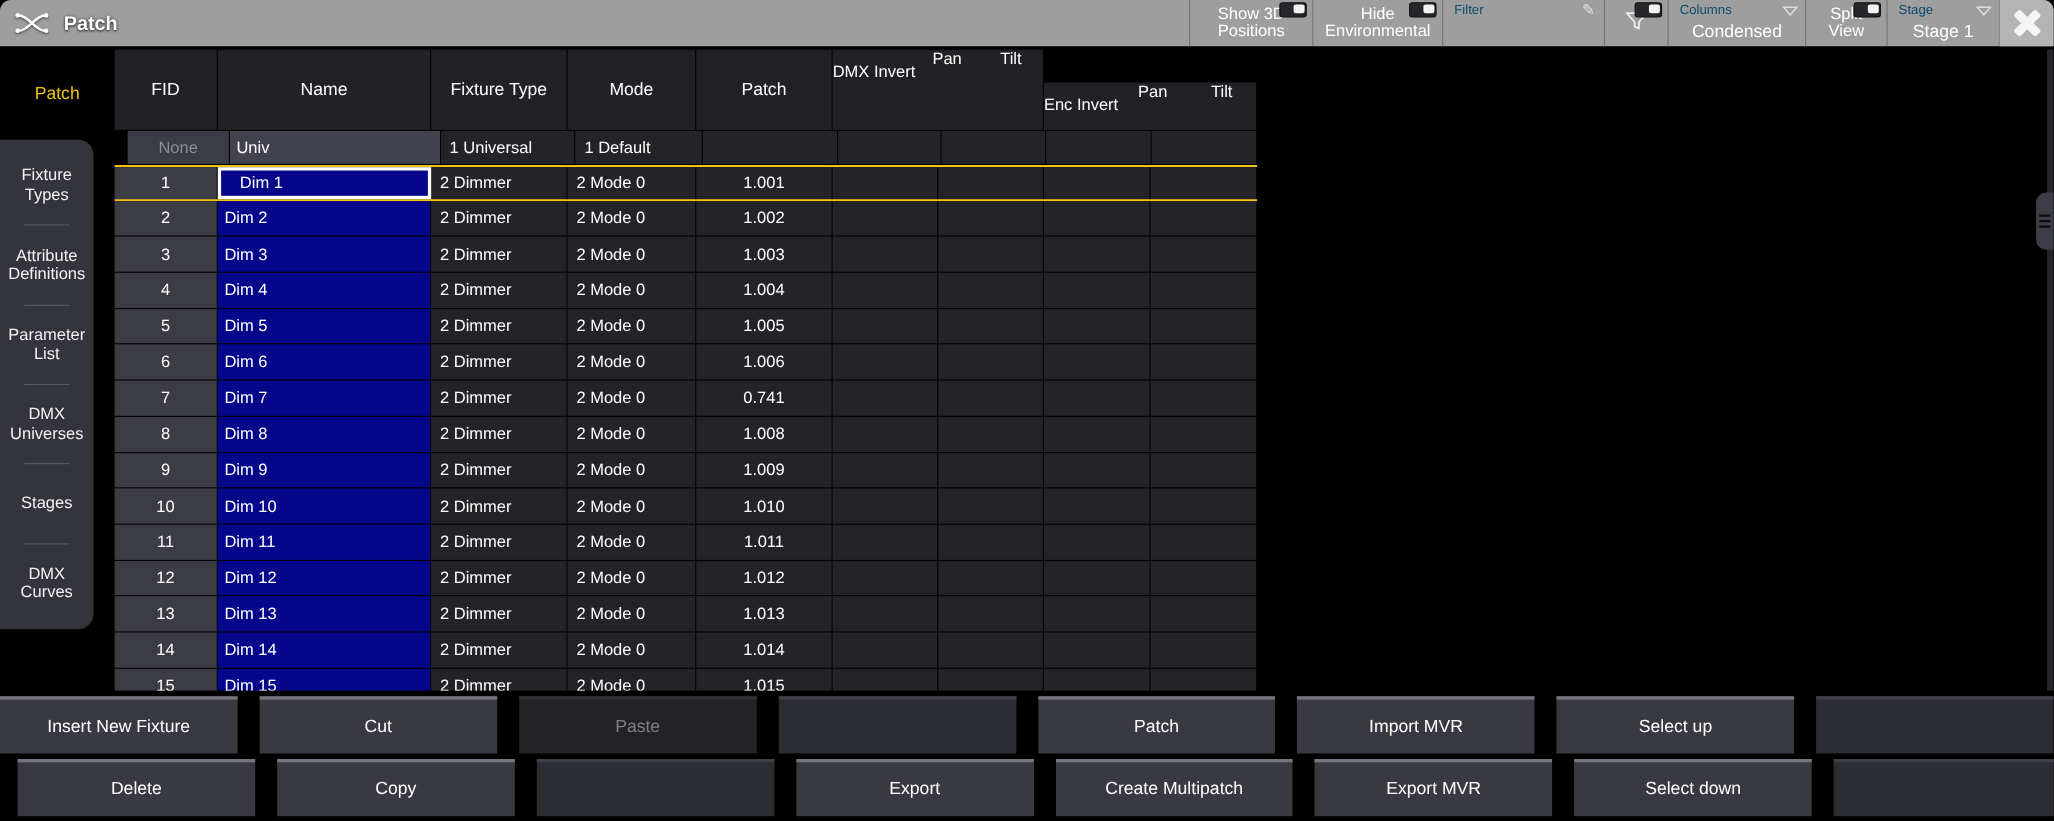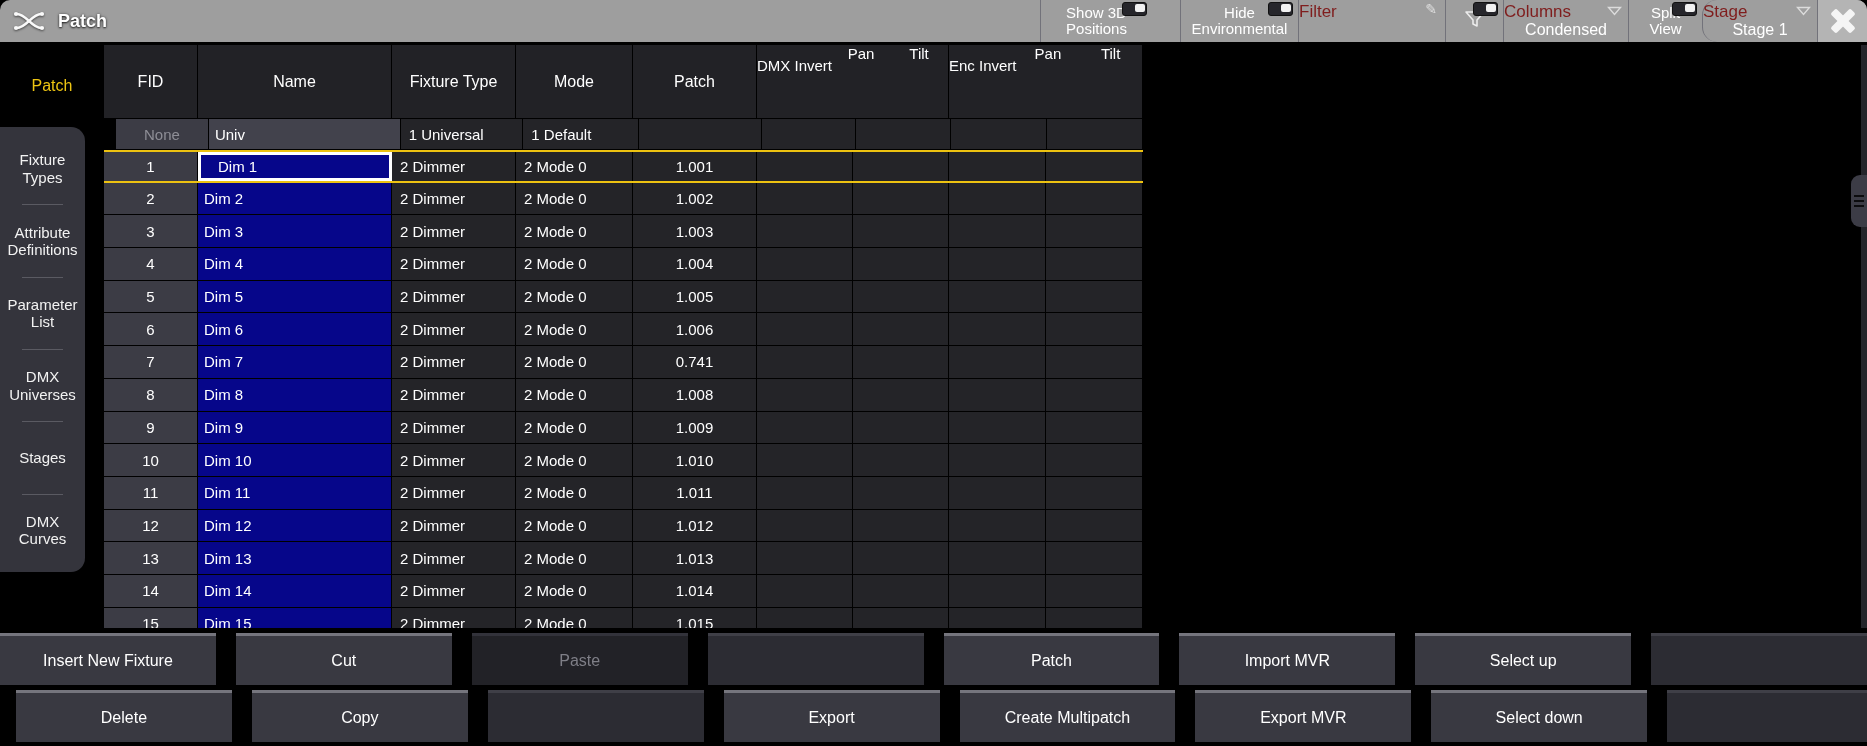--- a/index.html
+++ b/index.html
@@ -11,31 +11,31 @@
   .titlebar{position:absolute;left:0;top:0;width:1867px;height:42px;
     background:#9e9e9e;border-radius:10px 10px 0 0;display:flex;align-items:center;}
   .tb-left{display:flex;align-items:center;gap:12px;padding-left:12px;flex:1;}
   .ma-icon svg{display:block;filter:drop-shadow(0 1px 1px rgba(0,0,0,.55));}
   .tb-title{font-size:18px;font-weight:bold;color:#fff;
     text-shadow:0 1px 2px rgba(0,0,0,.75),0 0 3px rgba(0,0,0,.45);}
   .tb-controls{display:flex;height:42px;}
   .tb-cell{position:relative;height:42px;border-left:1px solid #72727a;
     display:flex;align-items:center;justify-content:center;box-sizing:border-box;}
   .tb-label{font-size:15px;line-height:1.1;text-align:center;white-space:pre-line;color:#fff;}
-  .tb-sub{position:absolute;top:2px;left:0;font-size:17px;color:#7f1d1d;}
+  .tb-sub{position:absolute;top:2px;left:10px;font-size:12px;color:#0c4a6e;}
   .tb-value{position:absolute;bottom:3px;left:0;right:0;text-align:center;font-size:16px;color:#fff;}
   .toggle{position:absolute;top:2px;right:5px;width:23px;height:12px;background:#26262b;
     border:1px solid #111;border-radius:3px;}
   .toggle::after{content:"";position:absolute;right:1px;top:1px;width:10px;height:8px;
     background:#f2f2f2;border-radius:2px;}
   .dd-tri{position:absolute;top:2px;right:6px;}
   .pencil{position:absolute;top:1px;right:8px;font-size:14px;color:#e0e0e0;}
-  .c-show3d{width:112px;} .c-hideenv{width:118px;margin-left:28px;} .c-filter{width:147px;}
+  .c-show3d{width:112px;} .c-hideenv{width:118px;} .c-filter{width:147px;}
   .c-funnel{width:58px;} .c-columns{width:125px;} .c-split{width:74px;}
-  .c-stage{width:115px;border-radius:15px;}
+  .c-stage{width:102px;}
   .c-close{width:50px;background:#b4b4b4;border-radius:0 10px 0 0;cursor:pointer;}
   .x-icon{position:relative;width:28px;height:28px;}
   .x-icon::before,.x-icon::after{content:"";position:absolute;left:0;top:10px;width:28px;height:8px;
     background:#f5f5f5;border-radius:2px;}
   .x-icon::before{transform:rotate(45deg);} .x-icon::after{transform:rotate(-45deg);}
 
   
   .sidebar{position:absolute;left:0;top:45px;width:104px;height:583px;}
   .side-tab{height:82px;display:flex;align-items:center;justify-content:center;
     color:#edc412;font-size:16px;cursor:pointer;}
@@ -62,21 +62,21 @@
     display:flex;align-items:center;font-size:15px;overflow:hidden;white-space:nowrap;}
   .t-cell.ctr{justify-content:center;}
   .cell-fid{background:#3c3c45;justify-content:center;}
   .univ .cell-fid{color:#8e8e96;}
   .univ .cell-name{background:#42424c;}
   .cell-name{background:#06068a;padding-left:6px;}
   .cell-name.focus{border:3px solid #fff;padding-left:17px;position:relative;z-index:2;}
   .cell-lpad{padding-left:8px;}
   .w-fid{width:94px;} .w-name{width:194px;} .w-ft{width:124px;} .w-mode{width:117px;}
   .w-patch{width:124px;} .w-dp{width:96px;} .w-dt{width:96px;} .w-ep{width:97px;} .w-et{width:97px;}
-  .w-dgrp{width:192px;} .w-egrp{width:194px;}
+  .w-dgrp{width:192px;} .w-egrp{width:194px;margin-top:30px;}
 
   
   .edge-strip{position:absolute;right:0;top:45px;width:6px;height:583px;background:#24242a;}
   .grip{position:absolute;right:0;top:175px;width:16px;height:52px;background:#3c3c46;
     border-radius:9px 0 0 9px;display:flex;flex-direction:column;align-items:center;
     justify-content:center;gap:3px;cursor:pointer;}
   .grip i{display:block;width:10px;height:2px;background:#0c0c0e;}
 
   
   .bottom-bar{position:absolute;left:0;top:628px;width:1867px;height:118px;background:#000;}

